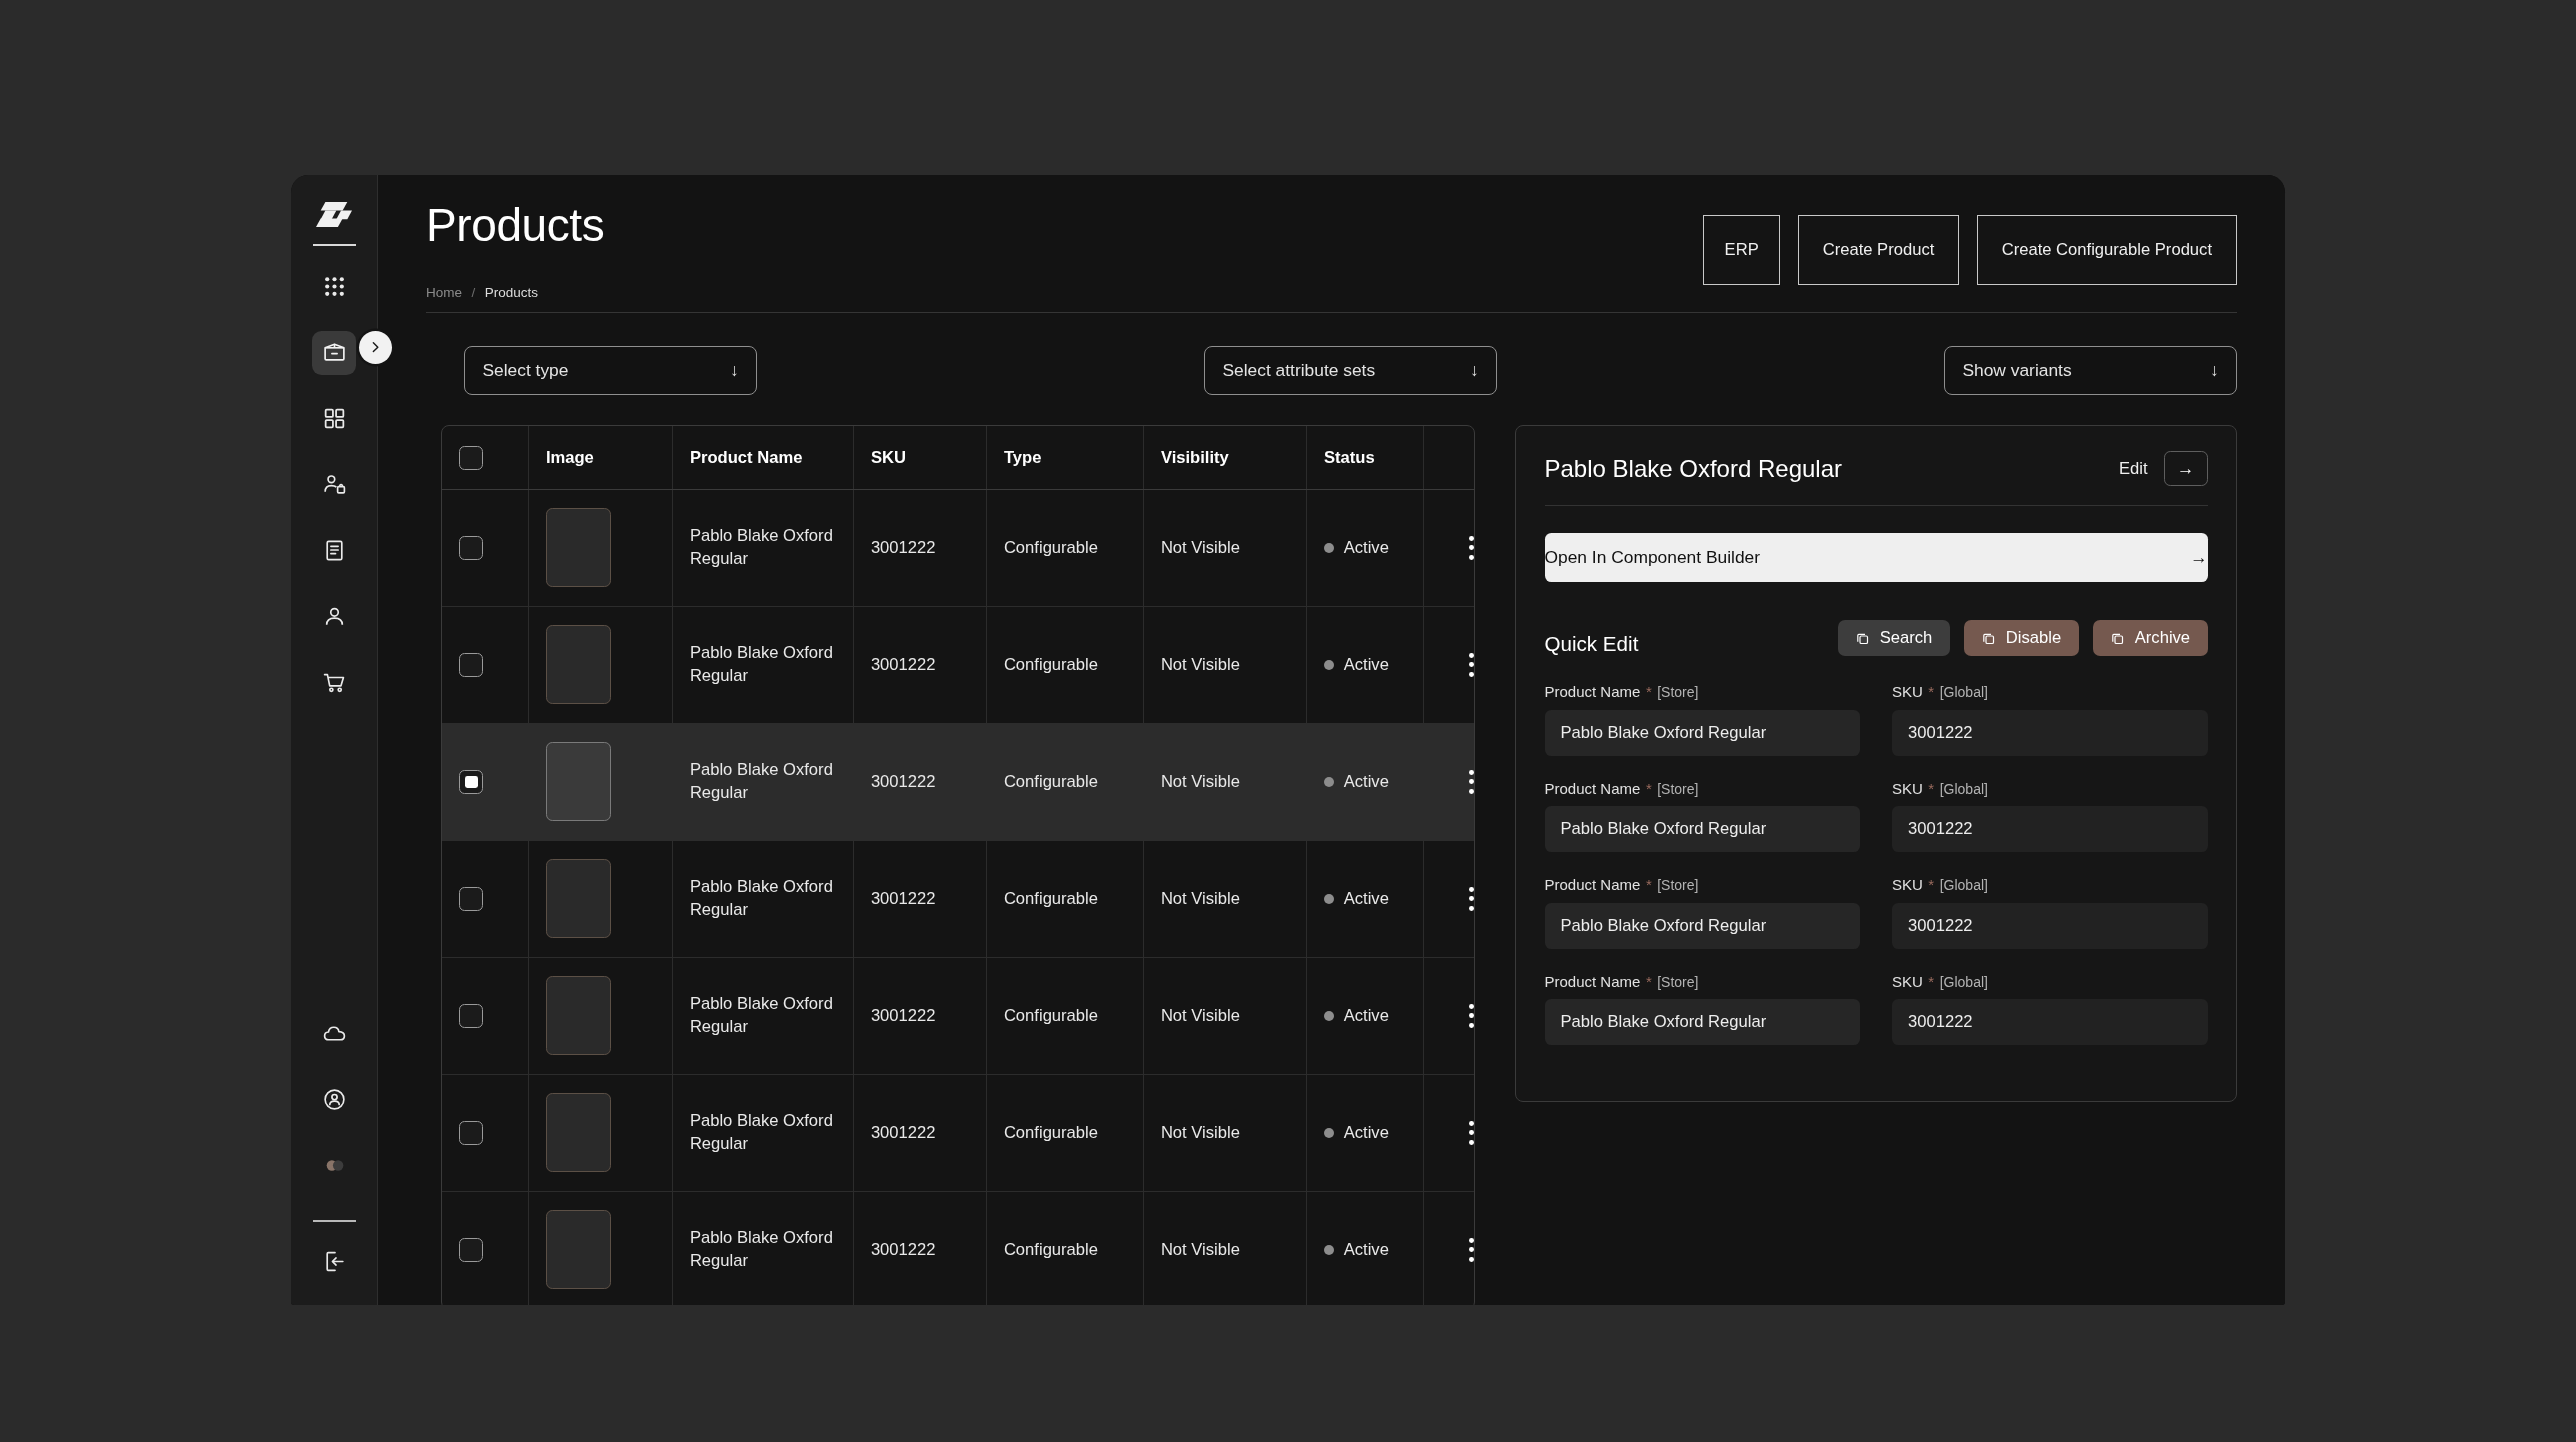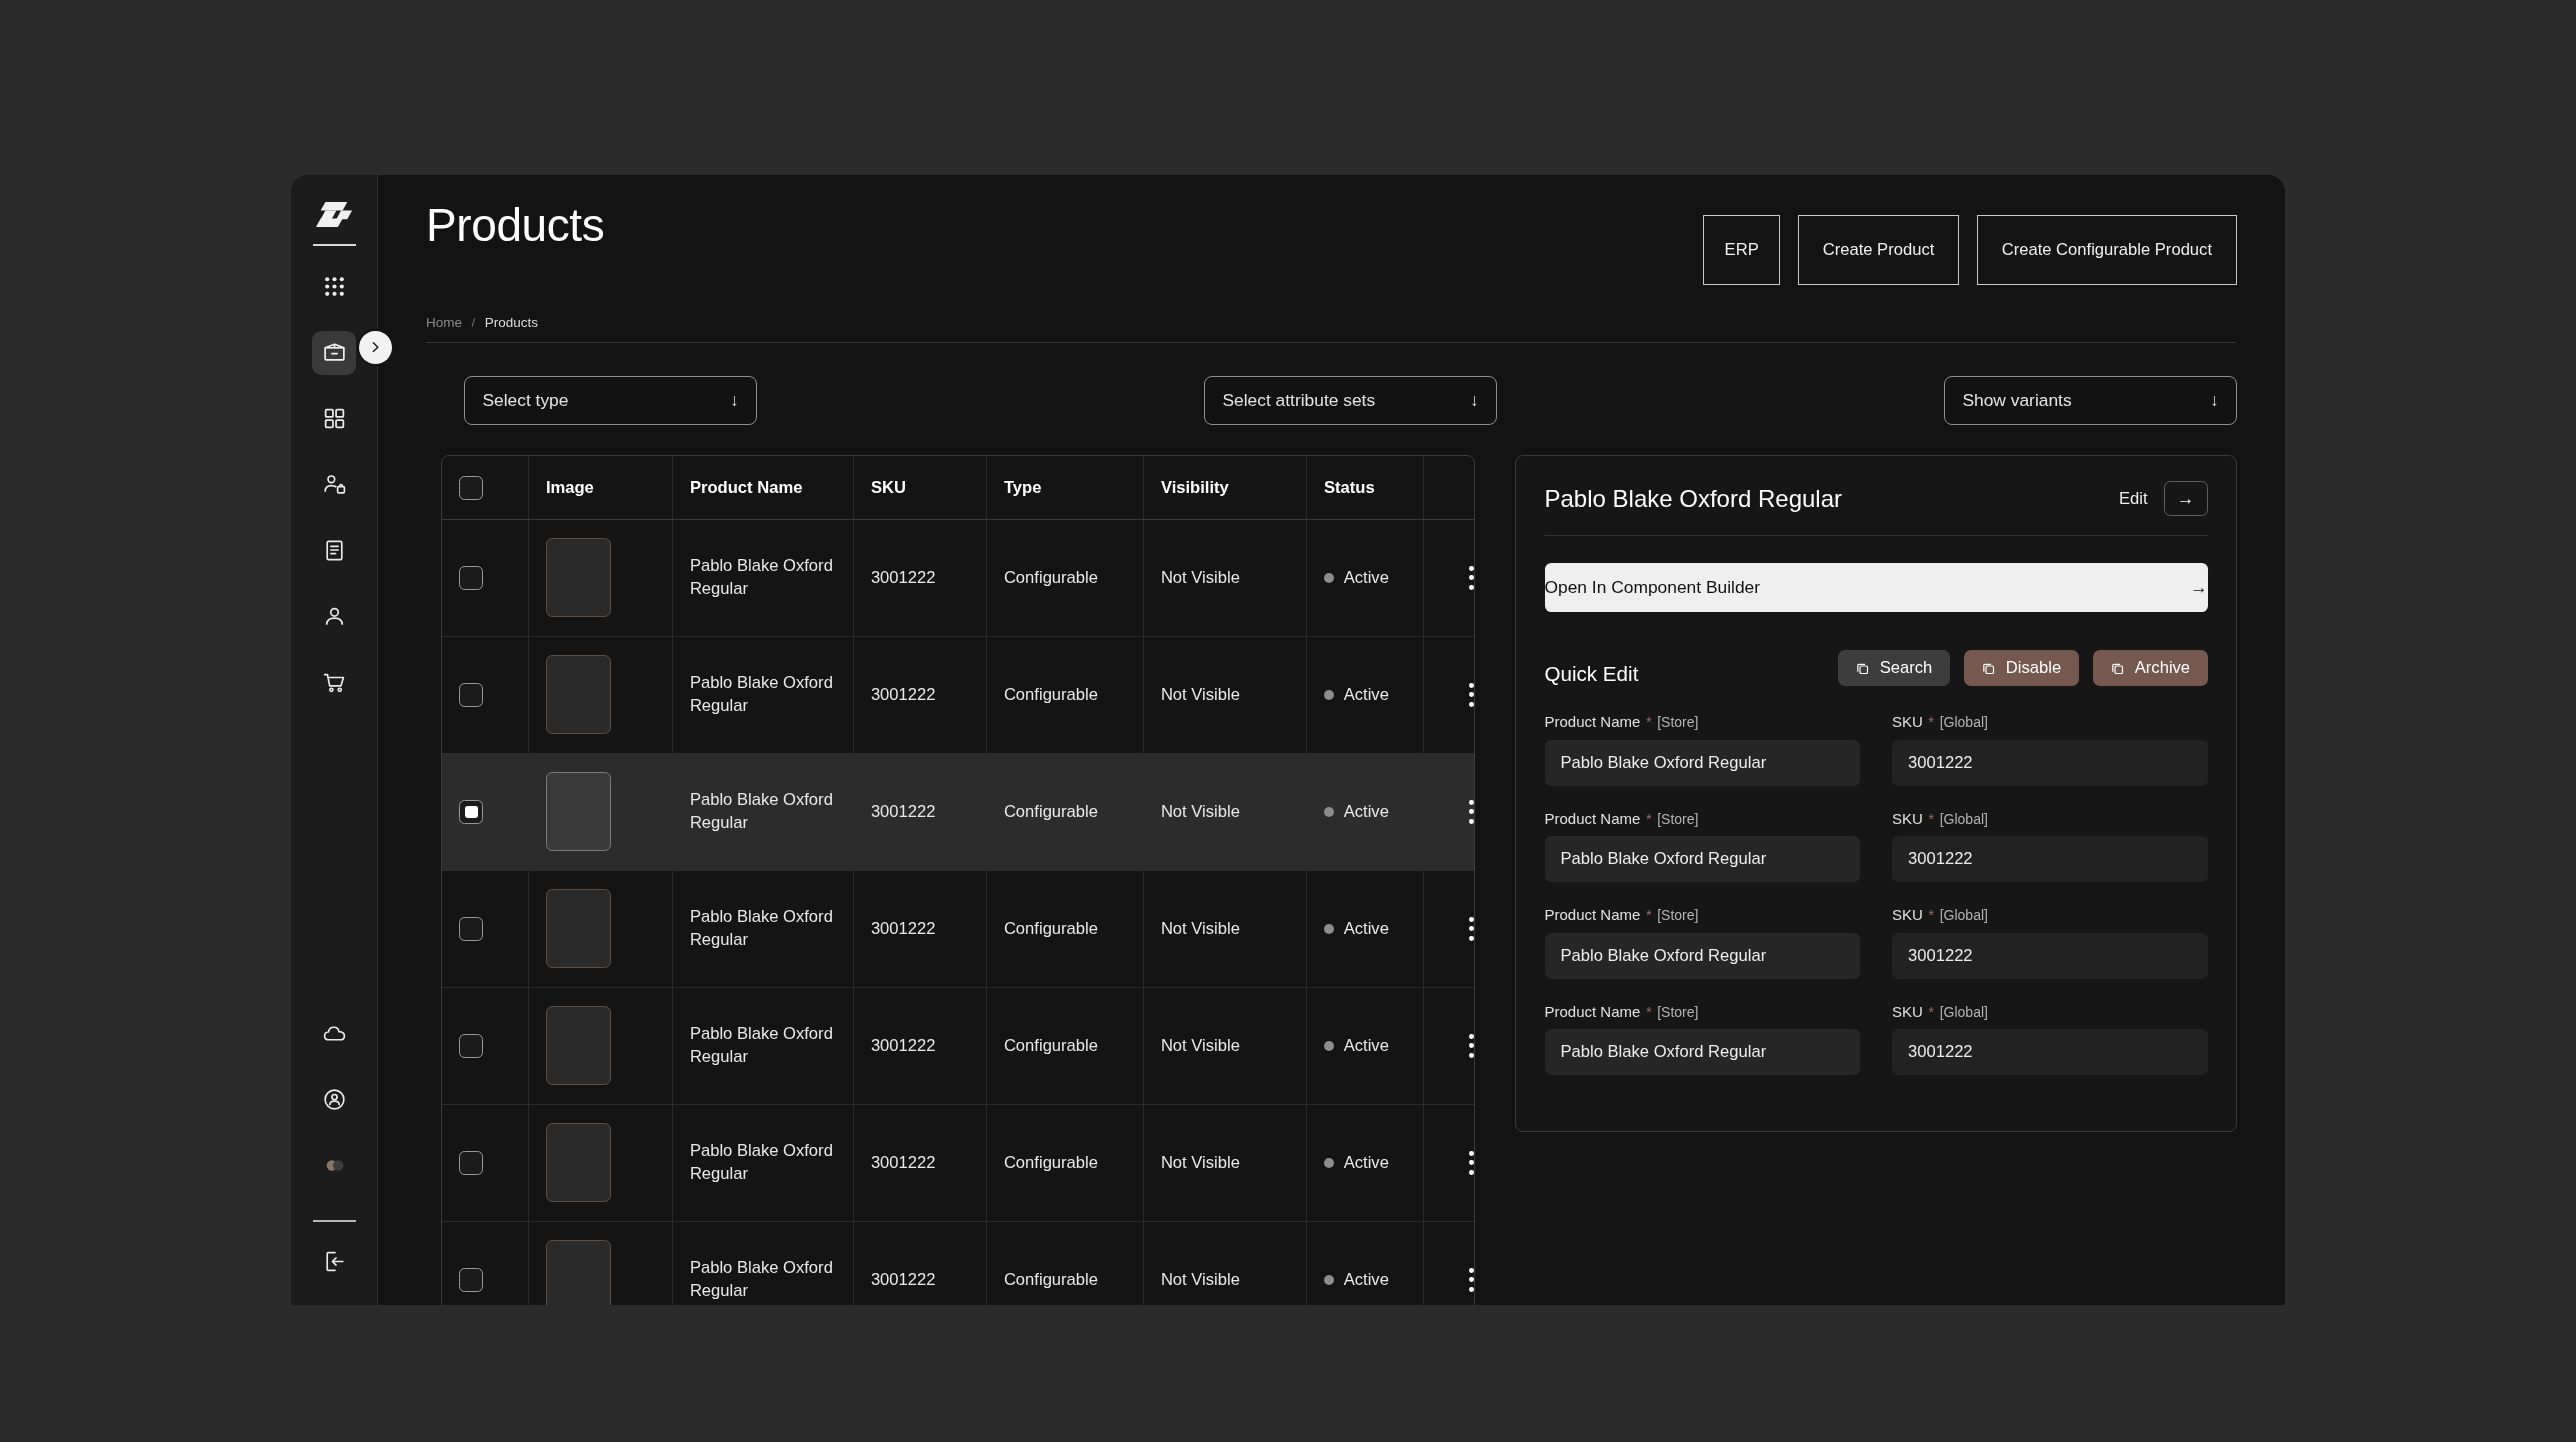--- a/index.html
+++ b/index.html
@@ -81,21 +81,20 @@
     background: #141414;
     color: #f0f0f0;
     font-size: 16.6px;
     padding: 10.3px 20.6px;
     white-space: nowrap;
     font-family: "Liberation Sans", sans-serif;
   }
   .top-btn.wide { padding: 24px 24px; }
 
   #breadcrumb {
-    margin-top: 30px;
     font-size: 13.5px;
     color: #8b8b8b;
     display: flex; align-items: center; gap: 9.5px;
     padding-bottom: 12.7px;
     border-bottom: 0.8px solid #353535;
   }
   #breadcrumb .crumb-current { color: #dcdcdc; }
   #breadcrumb .crumb-sep { color: #6d6d6d; }
 
   

